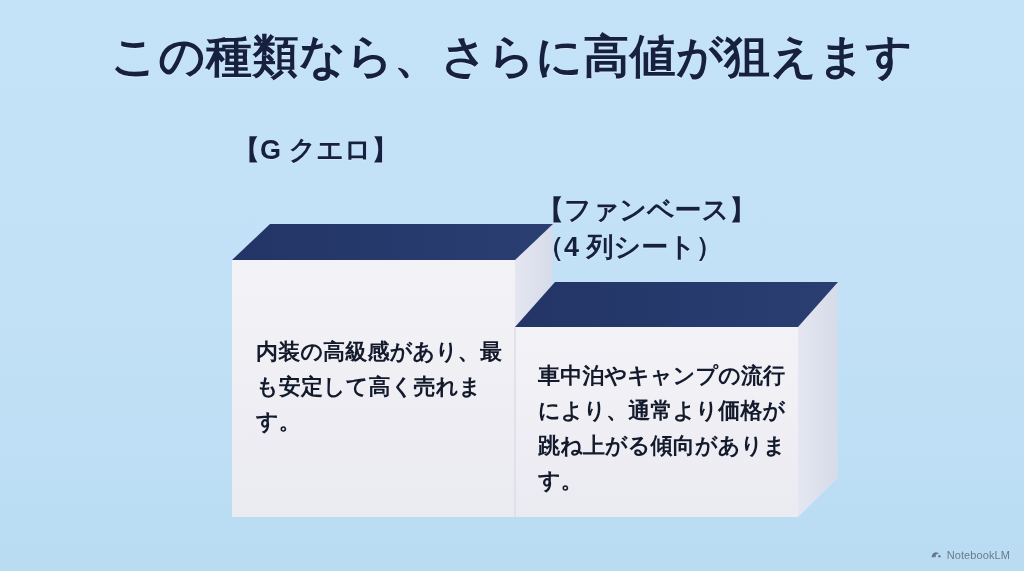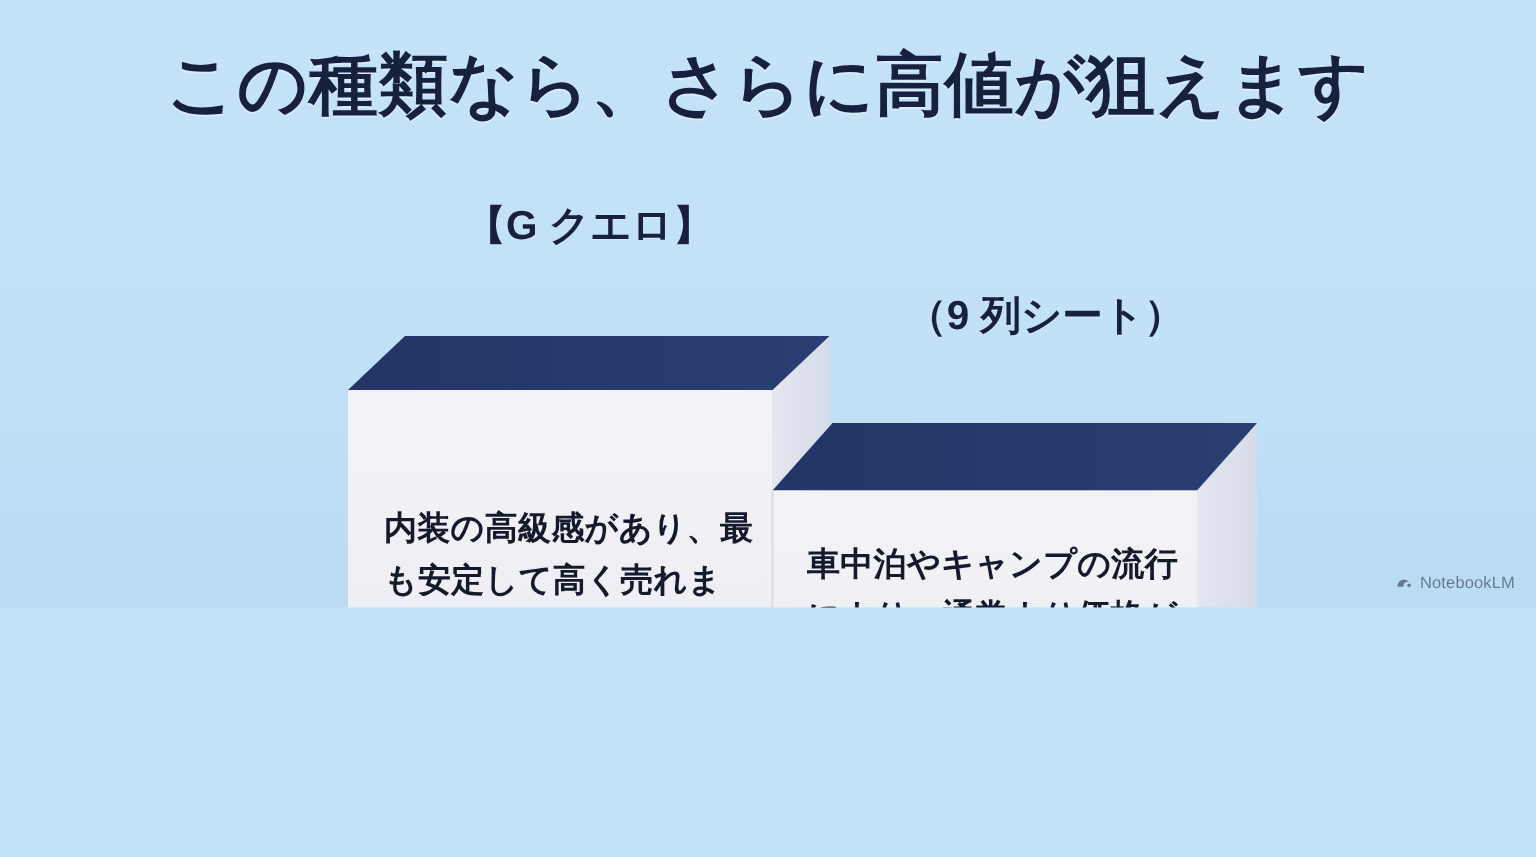--- a/index.html
+++ b/index.html
@@ -10,21 +10,21 @@
     width: 1024px;
     height: 571px;
     overflow: hidden;
     font-family: "Liberation Sans", "DejaVu Sans", sans-serif;
     background: #c2e2f7;
   }
 
   .slide {
     position: relative;
     width: 1024px;
-    height: 405px;
+    height: 571px;
     background: linear-gradient(180deg, #c4e3f8 0%, #c2e1f6 55%, #b9dcf3 100%);
     overflow: hidden;
   }
 
   
   .title {
     position: absolute;
     left: 0;
     top: 26px;
     width: 1024px;
@@ -46,21 +46,20 @@
     height: 571px;
   }
 
   .blocks svg {
     display: block;
   }
 
   
   .block-label {
     position: absolute;
-    text-align: center;
     font-size: 27px;
     font-weight: 700;
     line-height: 37px;
     color: #17213f;
     white-space: nowrap;
     text-shadow: 0 1px 0 rgba(255,255,255,0.30);
   }
   #label-1 {
     left: 233px;
     top: 132px;
@@ -153,21 +152,22 @@
 
       <line x1="515" y1="327" x2="515" y2="517" stroke="#dcdde6" stroke-width="1.5"></line>
     </svg>
   </div>
 
   <div class="block-label" id="label-1">
     <span>【G クエロ】</span>
   </div>
 
   <div class="block-label" id="label-2">
-    <span class="line2">（9 列シート）</span>
+    <span>【ファンベース】</span>
+    <span class="line2">（4 列シート）</span>
   </div>
 
   <div class="block-body" id="body-1">内装の高級感があり、最も安定して高く売れます。</div>
 
   <div class="block-body" id="body-2">車中泊やキャンプの流行により、通常より価格が跳ね上がる傾向があります。</div>
 
   <div class="watermark">
     <svg class="wm-icon" viewBox="0 0 24 24">
       <path d="M3 17c0-5 3.6-9 8.2-9 2.6 0 4.6 1.3 5.8 3.1-1.6-.6-3.3-.4-4.6.6-1.6 1.2-2.2 3.1-2 5.3H3z" fill="#2c3340"></path>
       <circle cx="17.4" cy="15.2" r="2.2" fill="#2c3340"></circle>

